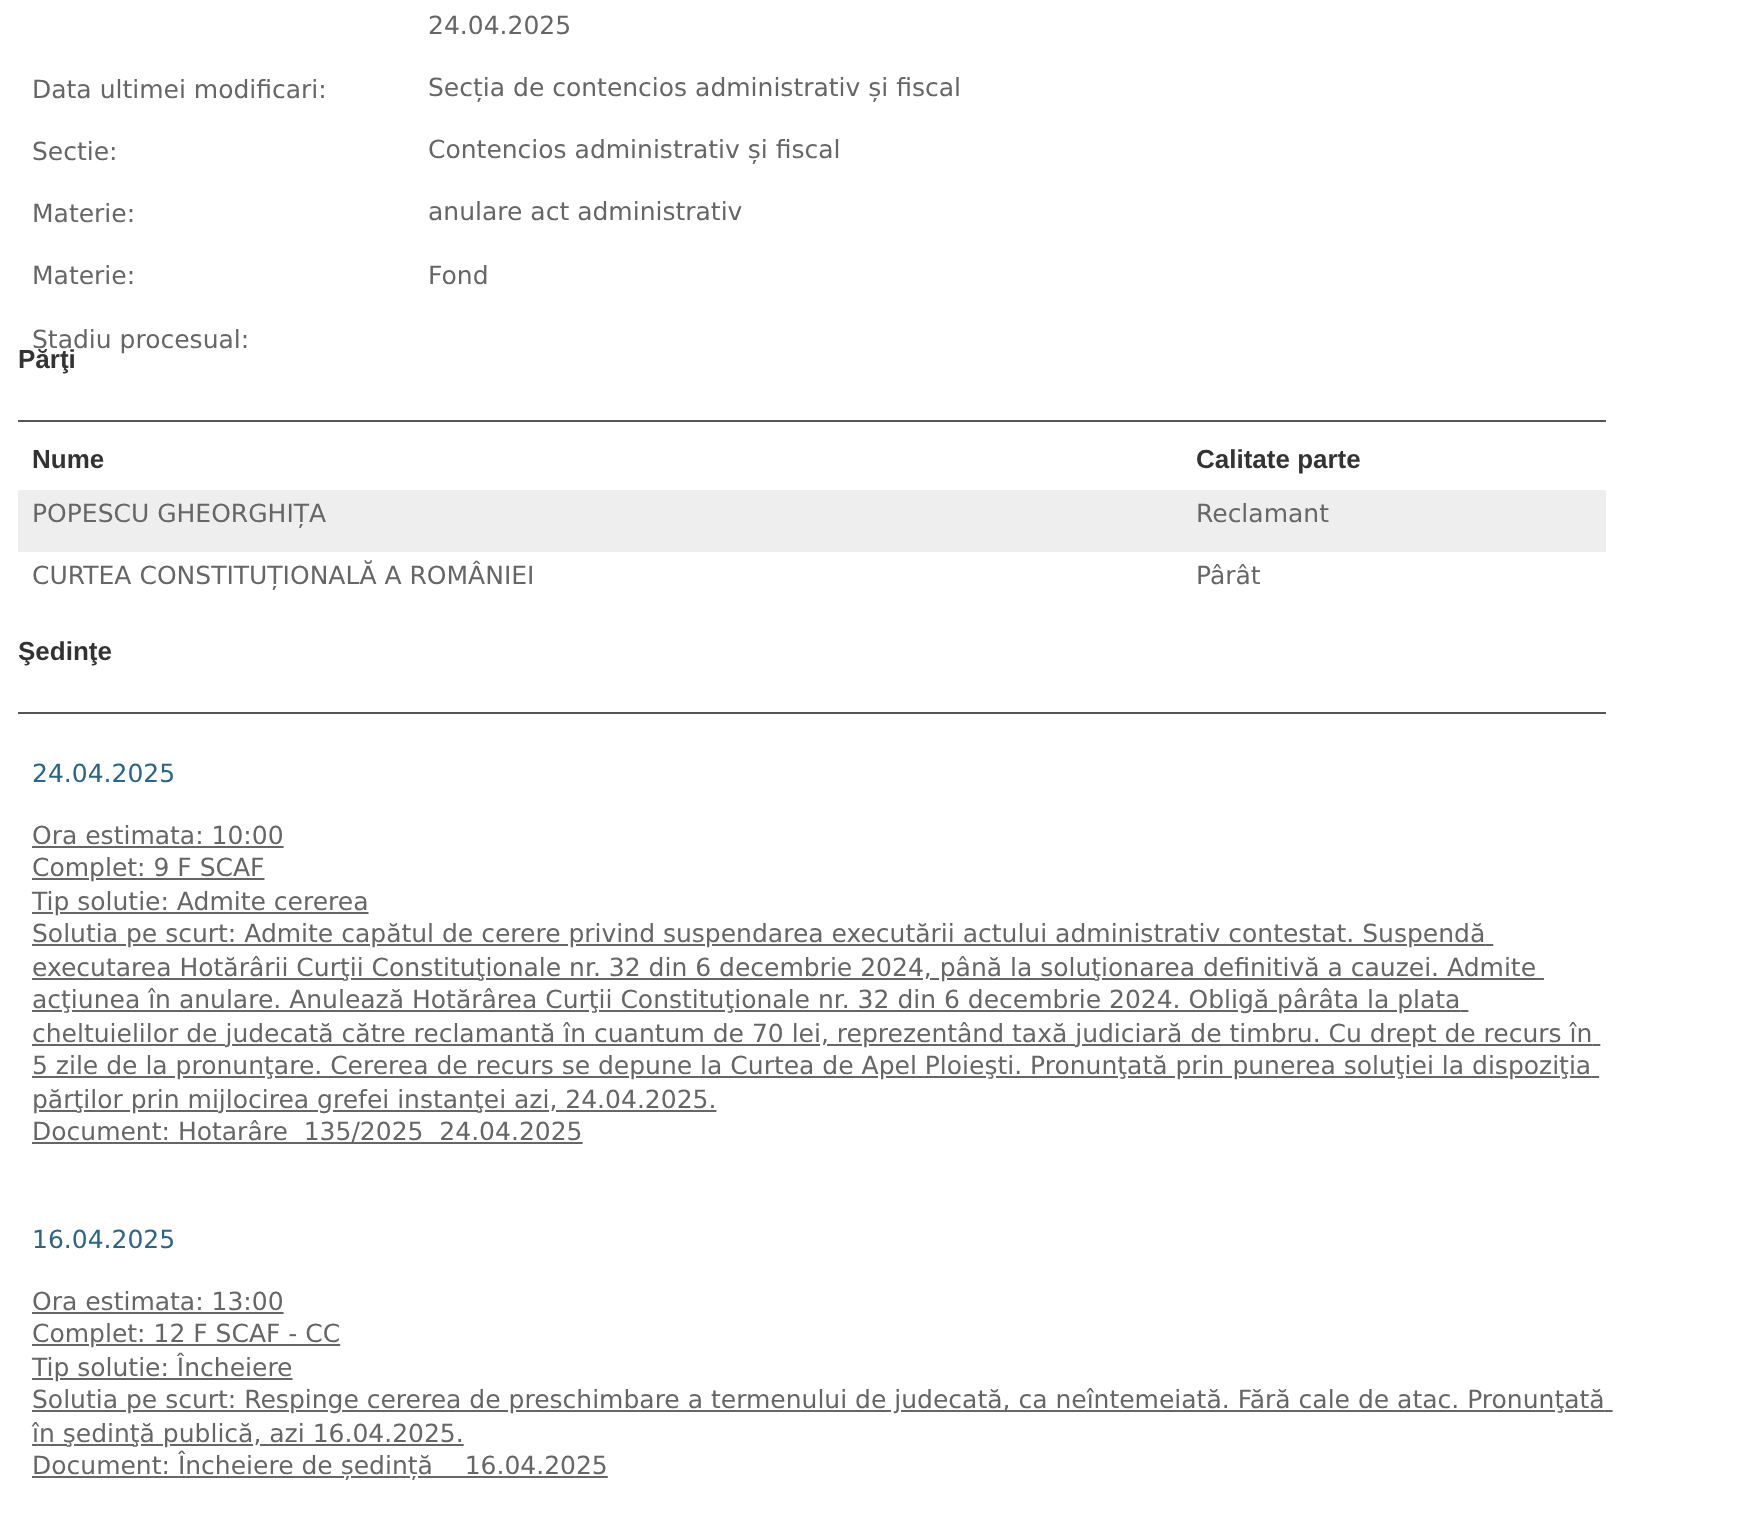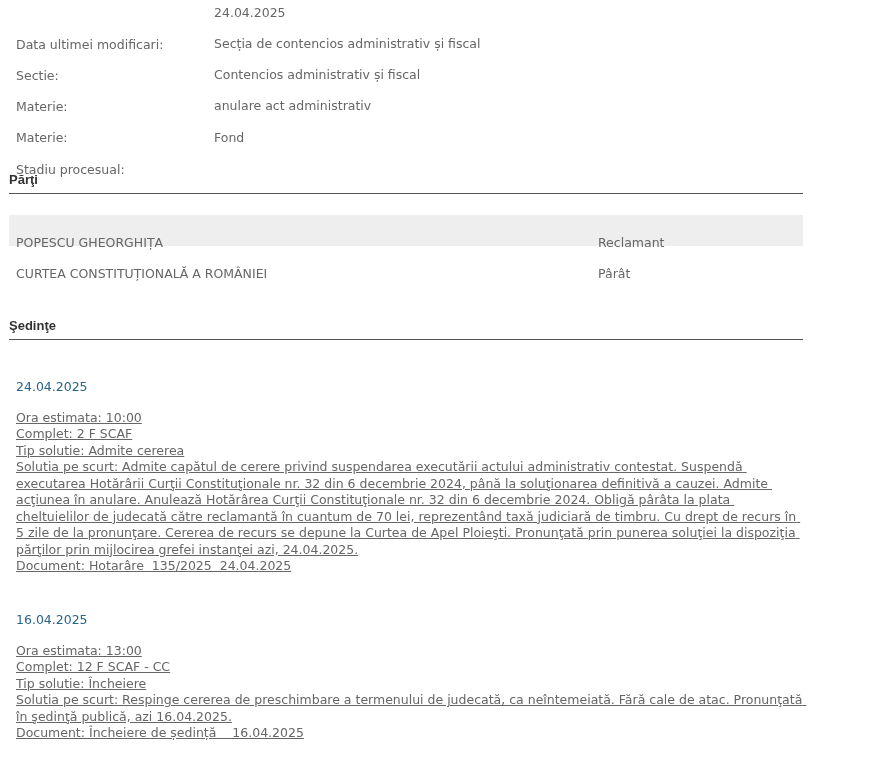--- a/index.html
+++ b/index.html
@@ -7,31 +7,31 @@
     width: 870px; height: 764px; overflow: hidden; position: relative;
     font-family: "DejaVu Sans", sans-serif; color: #666666;
   }
   .info { position: absolute; left: 16px; top: 0; }
   .info-row { position: absolute; left: 0; height: 20px; font-size: 12.5px; white-space: nowrap; }
   .info-row .lbl { position: absolute; left: 0; color: #666; margin-top: 32px; }
   .info-row .val { position: absolute; left: 198px; color: #666; }
   .section-title {
     position: absolute; left: 9px; width: 794px;
     font-family: "Liberation Sans", sans-serif; font-weight: bold; font-size: 13px; color: #333;
-    border-bottom: 1.5px solid #555; padding-bottom: 6px;
+    border-bottom: 1.5px solid #555; padding-bottom: 23px;
   }
   .parties { position: absolute; left: 9px; top: 215px; width: 794px; }
   .parties .hdr {
     position: relative; height: 30px;
     font-family: "Liberation Sans", sans-serif; font-weight: bold; font-size: 13px; color: #333;
   }
   .parties .hdr span { position: absolute; top: 7px; }
   .prow { position: relative; height: 31px; font-size: 12.5px; color: #666; }
   .prow.alt { background: #eeeeee; }
-  .prow span { position: absolute; top: 20px; white-space: nowrap; text-align: right; }
+  .prow span { position: absolute; top: 4px; white-space: nowrap; text-align: right; }
   .c1 { left: 7px; }
   .c2 { left: 589px; }
   .hearing { position: absolute; left: 16px; font-size: 12.5px; line-height: 16.5px; color: #666; width: 790px; }
   .hearing .date { color: #2a6587; margin-bottom: 14px; display: block; }
   .hearing .line { display: block; white-space: pre-wrap; text-decoration: underline; }
 </style>
 </head>
 <body>
 
 <div class="info">
@@ -53,36 +53,40 @@
   </div>
   <div class="info-row" style="top:130px">
     <span class="lbl">Stadiu procesual:</span>
     <span class="val">Fond</span>
   </div>
 </div>
 
 <div class="section-title" style="top:172px">Părţi</div>
 
 <div class="parties">
+  <div class="hdr">
+    <span class="c1">Nume</span>
+    <span class="c2">Calitate parte</span>
+  </div>
   <div class="prow alt">
     <span class="c1">POPESCU GHEORGHIȚA</span>
     <span class="c2">Reclamant</span>
   </div>
   <div class="prow">
     <span class="c1">CURTEA CONSTITUȚIONALĂ A ROMÂNIEI</span>
     <span class="c2">Pârât</span>
   </div>
 </div>
 
 <div class="section-title" style="top:318px">Şedinţe</div>
 
 <div class="hearing" style="top:379px">
   <span class="date">24.04.2025</span>
   <span class="line">Ora estimata: 10:00</span>
-  <span class="line">Complet: 2 F SCAF</span>
+  <span class="line">Complet: 9 F SCAF</span>
   <span class="line">Tip solutie: Admite cererea</span>
   <span class="line">Solutia pe scurt: Admite capătul de cerere privind suspendarea executării actului administrativ contestat. Suspendă executarea Hotărârii Curţii Constituţionale nr. 32 din 6 decembrie 2024, până la soluţionarea definitivă a cauzei. Admite acţiunea în anulare. Anulează Hotărârea Curţii Constituţionale nr. 32 din 6 decembrie 2024. Obligă pârâta la plata cheltuielilor de judecată către reclamantă în cuantum de 70 lei, reprezentând taxă judiciară de timbru. Cu drept de recurs în 5 zile de la pronunţare. Cererea de recurs se depune la Curtea de Apel Ploieşti. Pronunţată prin punerea soluţiei la dispoziţia părţilor prin mijlocirea grefei instanţei azi, 24.04.2025.</span>
   <span class="line">Document: Hotarâre  135/2025  24.04.2025</span>
 </div>
 
 <div class="hearing" style="top:612px">
   <span class="date">16.04.2025</span>
   <span class="line">Ora estimata: 13:00</span>
   <span class="line">Complet: 12 F SCAF - CC</span>
   <span class="line">Tip solutie: Încheiere</span>

